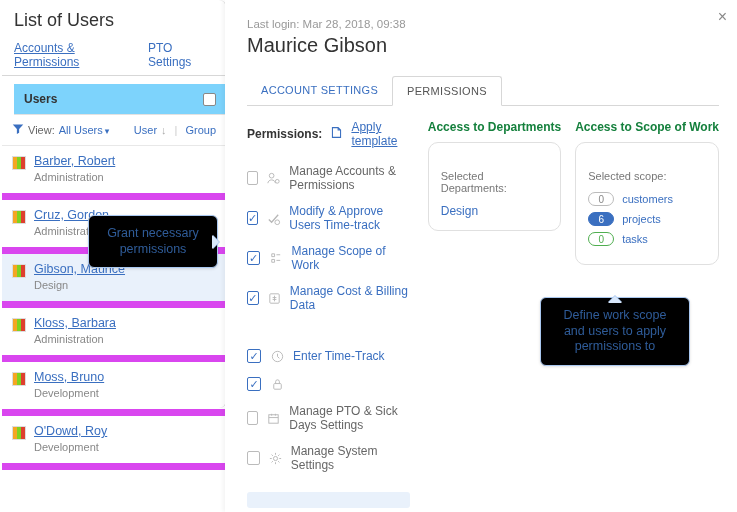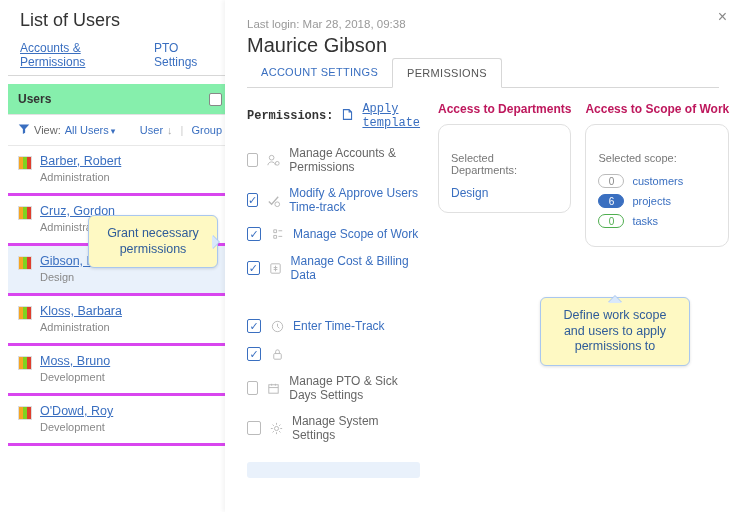--- a/index.html
+++ b/index.html
@@ -1,81 +1,81 @@
 <!DOCTYPE html>
 <html><head>
 <meta charset="utf-8">
 <style>
   * { box-sizing: border-box; margin: 0; padding: 0; }
   body { font-family: Arial, Helvetica, sans-serif; font-size: 12px; color: #333; background: #fff; width: 737px; height: 512px; overflow: hidden; position: relative; }
   
   
-  .left-panel { position: absolute; left: 8px; top: 0; width: 225px; height: 408px; border-right: 1px solid #d7d7d7; border-radius: 8px; }
+  .left-panel { position: absolute; left: 2px; top: 0; width: 225px; height: 408px; border-right: 1px solid #d7d7d7; border-radius: 8px; }
   .lp-title { font-size: 18px; font-weight: normal; color: #333; padding: 10px 12px 6px; }
   .lp-tabs { border-bottom: 1px solid #d7d7d7; padding: 0 12px; display: flex; gap: 14px; font-size: 12px; }
   .lp-tab { color: #3a6fc0; padding: 4px 0 6px; cursor: pointer; }
   .lp-tab.active { text-decoration: underline; }
-  .users-header { display: flex; align-items: flex-end; justify-content: space-between; background: #86efac; border-bottom: 1px solid #e2e2e2; padding: 8px 10px; margin: 8px 0 0 0; }
+  .users-header { display: flex; align-items: flex-end; justify-content: space-between; background: #7dd3fc; border-bottom: 1px solid #e2e2e2; padding: 8px 10px; margin: 8px 0 0 12px; }
   .users-header-label { font-weight: bold; color: #333; font-size: 12px;}
   .small-cb { width: 13px; height: 13px; border: 1px solid #888; border-radius: 2px; background: #fff; }
   .view-row { display: flex; align-items: center; gap: 4px; padding: 8px 10px; border-bottom: 1px solid #e8e8e8; font-size: 11px; color: #3a6fc0; }
   .funnel { color: #3a6fc0; }
   .view-label { color: #666; }
   .view-dd::after { content: "▾"; font-size: 9px; margin-left: 2px; color: #3a6fc0; }
   .users-list { }
-  .user-item { display: flex; gap: 8px; align-items: flex-start; padding: 8px 10px 10px; border-bottom: 3px solid #d946ef; cursor: pointer; }
+  .user-item { display: flex; gap: 8px; align-items: flex-start; padding: 8px 10px 10px; border-bottom: 7px solid #d946ef; cursor: pointer; }
   .user-item.selected { background: #e9f1fb; }
   .user-badge { width: 14px; height: 14px; margin-top: 2px; background: linear-gradient(90deg,#f5a623 0 33%,#7ed321 33% 66%,#de3f2e 66% 100%); border: 1px solid #ddd; }
   .user-name { color: #3a6fc0; font-size: 12.5px; text-decoration: underline; }
   .user-dept { color: #888; font-size: 11px; margin-top: 3px; }
   
   
   .right-panel { position: absolute; left: 225px; top: 0; right: 0; height: 512px; padding: 10px 18px 0 22px; background: #fff; box-shadow: -2px 0 4px rgba(0,0,0,0.05); }
   .close-x { position: absolute; top: 8px; right: 10px; font-size: 16px; color: #888; cursor: pointer; }
   .last-login { color: #999; font-size: 11.5px; margin: 8px 0 4px; }
-  .user-title { font-size: 20px; font-weight: normal; color: #333; }
+  .user-title { font-size: 20px; font-weight: normal; color: #333; margin-bottom: 18px; }
   .detail-tabs { display: flex; align-items: center; gap: 0; border-bottom: 1px solid #d7d7d7; position: relative; }
   .detail-tab { padding: 8px 14px; font-size: 11px; font-weight: normal; letter-spacing: 0.3px; }
   .detail-tab.inactive { color: #3a6fc0; cursor: pointer; }
   .detail-tab.active { color: #555; border: 1px solid #d7d7d7; border-bottom: 1px solid #fff; position: relative; top: 1px; background: #fff; border-radius: 3px 3px 0 0; }
   .delete-btn { margin-left: auto; font-size: 11px; color: #3a6fc0; border: 1px solid #b9cce8; background: #fdfdfd; padding: 5px 16px; border-radius: 3px; cursor: pointer; position: relative; top: -4px; }
   
   .detail-body { display: flex; gap: 18px; padding-top: 14px; }
   .perm-col { flex: 1 1 auto; }
-  .perm-head { display: flex; align-items: center; gap: 8px; margin-bottom: 10px; font-size: 12px; font-family: Liberation Mono, monospace; }
+  .perm-head { display: flex; align-items: center; gap: 8px; margin-bottom: 10px; font-size: 12px; }
   .perm-head-label { font-weight: bold; color: #333; }
   .tmpl-icon svg { width: 13px; height: 13px; }
   .apply-tmpl { color: #3a6fc0; text-decoration: underline; cursor: pointer; font-size: 12px;}
   
   .perm-item { display: flex; align-items: center; gap: 8px; padding: 6px 0; }
   .cb { width: 14px; height: 14px; border: 1.5px solid #3a6fc0; border-radius: 2px; display: inline-flex; align-items: center; justify-content: center; color: #3a6fc0; font-size: 11px; }
   .cb.off { border-color: #bbb; color: transparent; }
   .perm-ico { width: 16px; height: 16px; display: inline-flex; align-items: center; justify-content: center; color: #b7b7b7; }
   .perm-ico svg { width: 15px; height: 15px; }
   .perm-label { color: #666; font-size: 12px; }
   .perm-item.on .perm-label { color: #3a6fc0; }
   .perm-group-gap { height: 24px; }
   
   .read-more { margin-top: 14px; background: #e9f1fb; padding: 8px 12px; display: flex; align-items: center; gap: 8px; border-radius: 3px; }
-  .side-head { font-weight: bold; font-size: 12px; color: #be185d; margin-bottom: 8px; white-space: nowrap; }
+  .side-head { font-weight: bold; font-size: 12px; color: #15803d; margin-bottom: 8px; white-space: nowrap; }
   .side-box { border: 1px solid #e0e0e0; border-radius: 10px; padding: 27px 12px 12px; }
   .sel-label { font-size: 11px; color: #777; margin-bottom: 10px; }
   .dept-link { color: #3a6fc0; font-size: 12px; }
   .scope-row { display: flex; align-items: center; gap: 8px; margin-bottom: 6px; font-size: 11px; }
   .pill { min-width: 26px; height: 14px; border-radius: 8px; display: inline-flex; align-items: center; justify-content: center; font-size: 10px; padding: 0 5px; }
   .pill.grey { border: 1px solid #bbb; color: #888; }
   .pill.blue { border: 1px solid #3a6fc0; background: #3a6fc0; color: #fff; }
   .pill.green { border: 1px solid #4fae4f; color: #4fae4f; }
   .scope-label { color: #3a6fc0; }
 
   .side-pair { display: flex; gap: 14px; }
   .side-section { flex: 1; }
   
   
-  .callout { position: absolute; background: #fef9c3; border: 1px solid #a9c7ef; border-radius: 6px; padding: 10px 14px; color: #2f5c99; font-size: 12.5px; text-align: center; box-shadow: 0 1px 3px rgba(0,0,0,0.12); line-height: 1.25; }
+  .callout { position: absolute; background: #000000; border: 1px solid #a9c7ef; border-radius: 6px; padding: 10px 14px; color: #2f5c99; font-size: 12.5px; text-align: center; box-shadow: 0 1px 3px rgba(0,0,0,0.12); line-height: 1.25; }
   .callout.one { left: 88px; top: 215px; width: 130px; z-index: 5;}
   .callout.one::after { content: ""; position: absolute; right: -9px; top: 50%; margin-top: -7px; border: 7px solid transparent; border-left-color: #d9e8fb; }
   .callout.one::before { content: ""; position: absolute; right: -10px; top: 50%; margin-top: -7px; border: 7px solid transparent; border-left-color: #a9c7ef; }
   .callout.two { left: 540px; top: 297px; width: 150px; z-index: 5; }
   .callout.two::after { content: ""; position: absolute; top: -9px; left: 50%; margin-left: -7px; border: 7px solid transparent; border-bottom-color: #d9e8fb; }
   .callout.two::before { content: ""; position: absolute; top: -10px; left: 50%; margin-left: -7px; border: 7px solid transparent; border-bottom-color: #a9c7ef; }
 </style>
 </head>
 <body>
 

